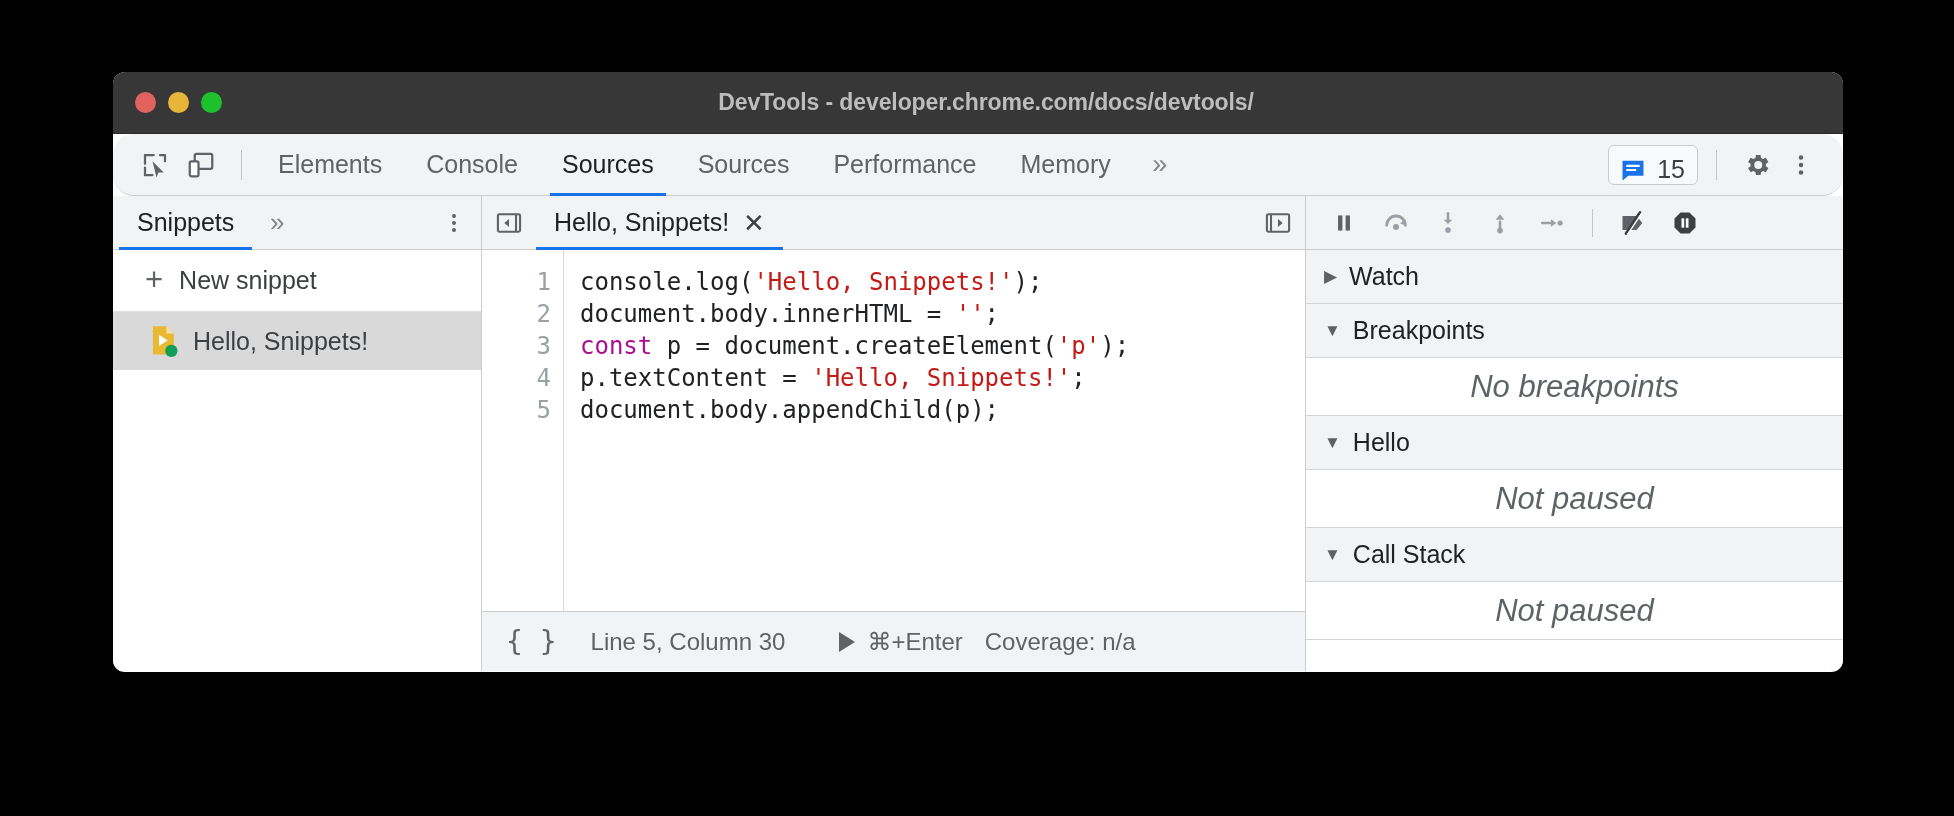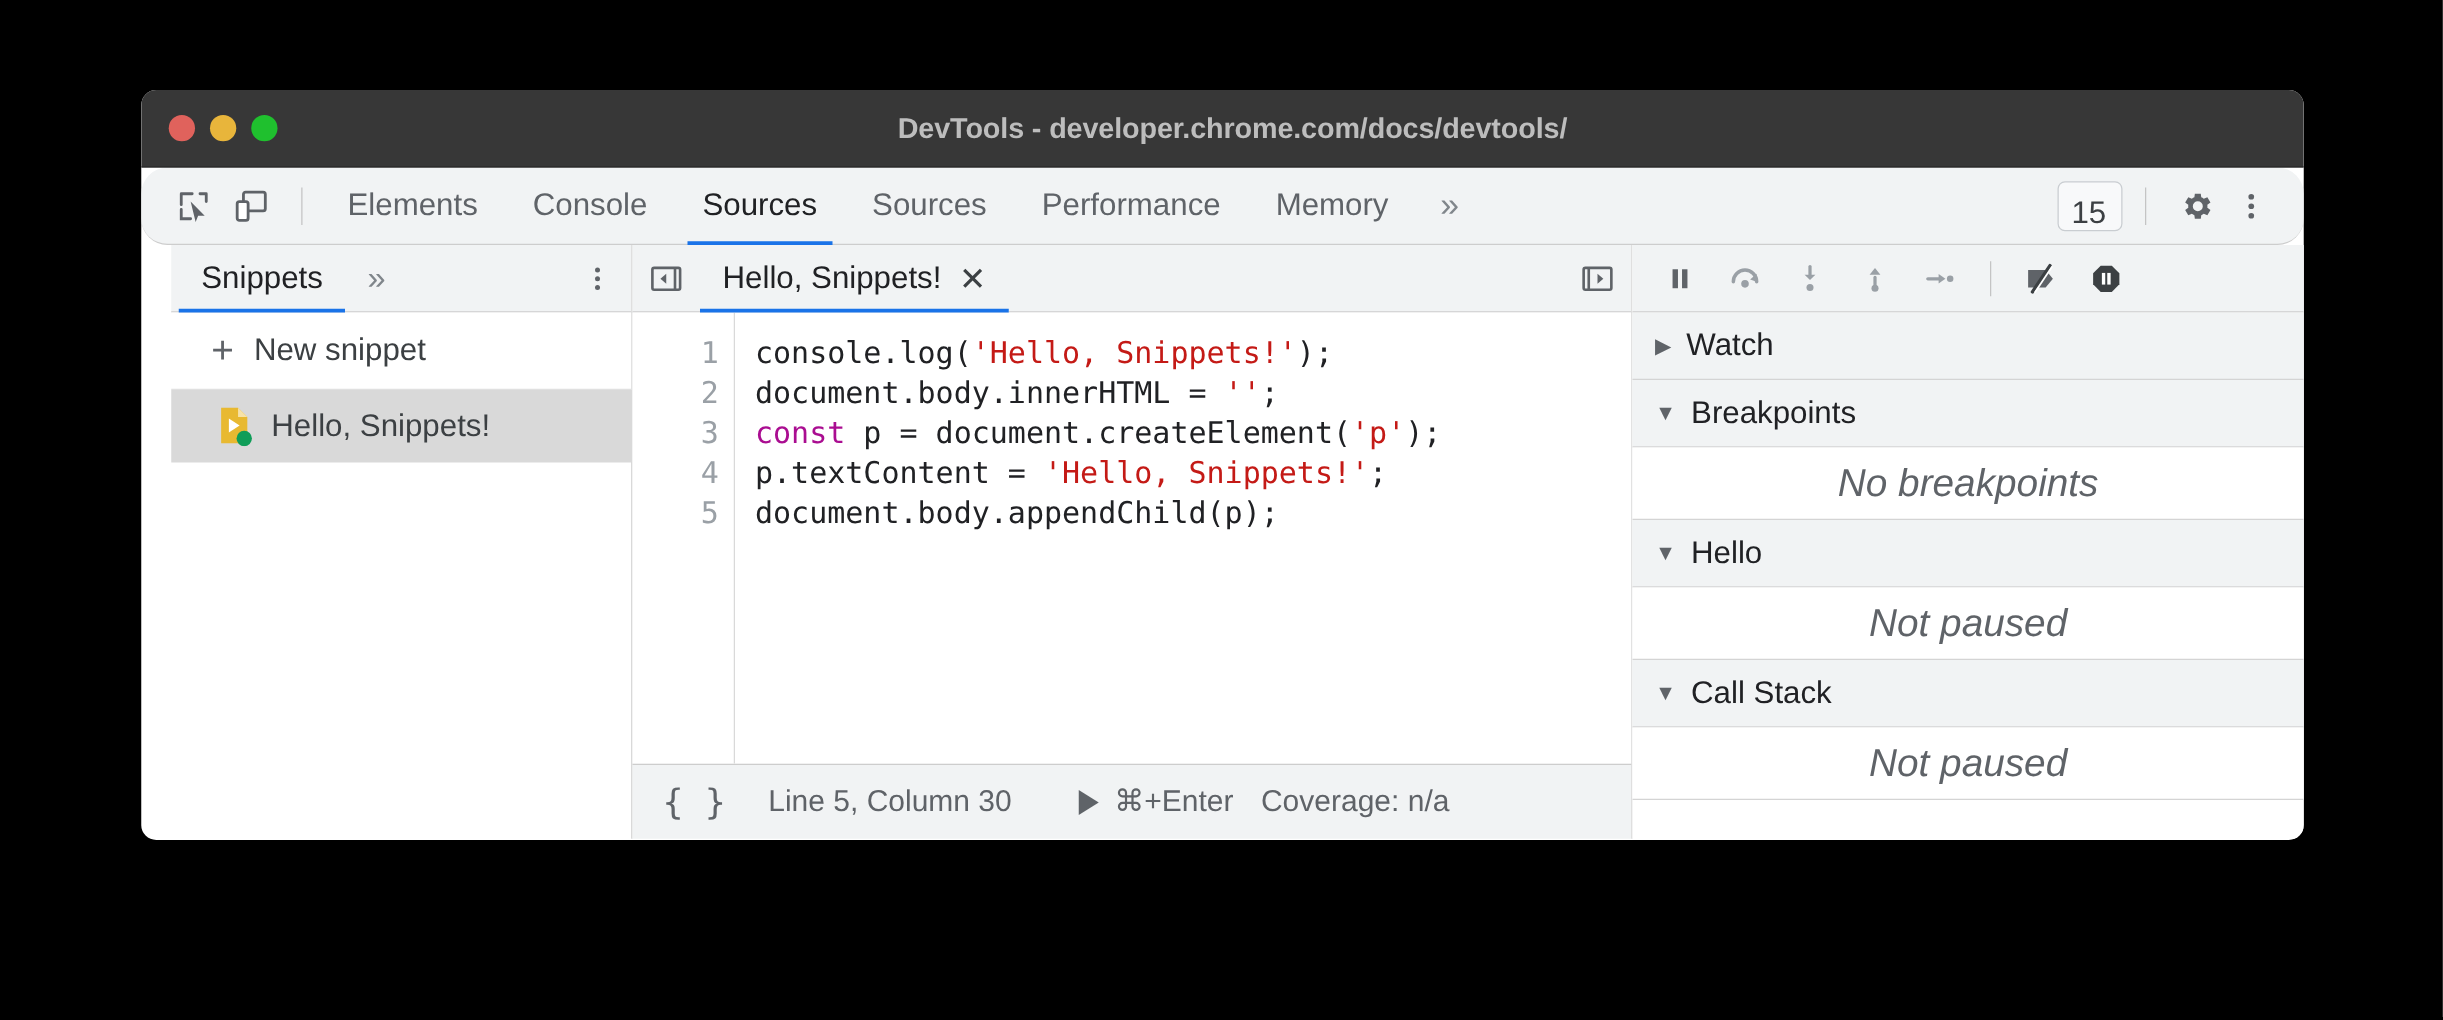--- a/index.html
+++ b/index.html
@@ -79,39 +79,37 @@
     display: flex; align-items: center; justify-content: center;
     width: 54px; height: 62px; color: #80868b;
     font-size: 27px;
   }
   .spacer { flex: 1; }
   .issues-pill {
     display: flex; align-items: flex-end; gap: 10px;
     border: 1px solid #c9cdd1; border-radius: 6px;
     height: 40px; padding: 0 12px 0 10px;
     background: #f8f9fa;
-    flex-direction: column;
   }
   .issues-count { font-size: 25px; color: #3c4043; }
   .tb-right-sep { width: 1px; height: 30px; background: #c4c4c4; margin: 0 18px; }
   .tb-btn {
     width: 44px; height: 44px;
     display: flex; align-items: center; justify-content: center;
   }
 
   
   .panes { display: flex; height: 475px; }
 
   
   .navigator {
     width: 369px;
     border-right: 1px solid #cdcdcd;
     display: flex; flex-direction: column;
     background: #fff;
-    margin-left: 24px;
   }
   .nav-tabbar {
     height: 54px;
     background: #f1f3f4;
     display: flex; align-items: center;
     border-bottom: 1px solid #cdcdcd;
     padding-left: 6px;
   }
   .nav-tab {
     position: relative; height: 54px;

